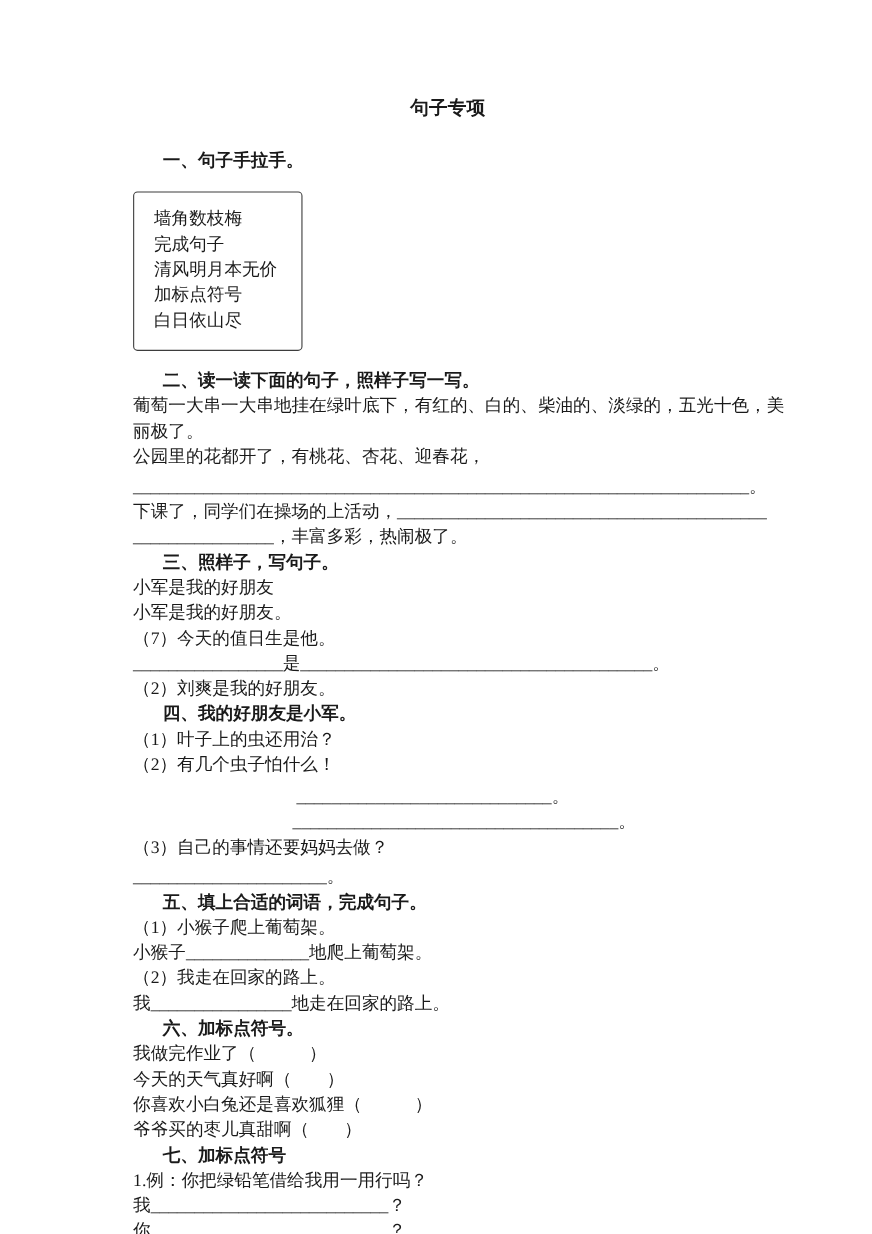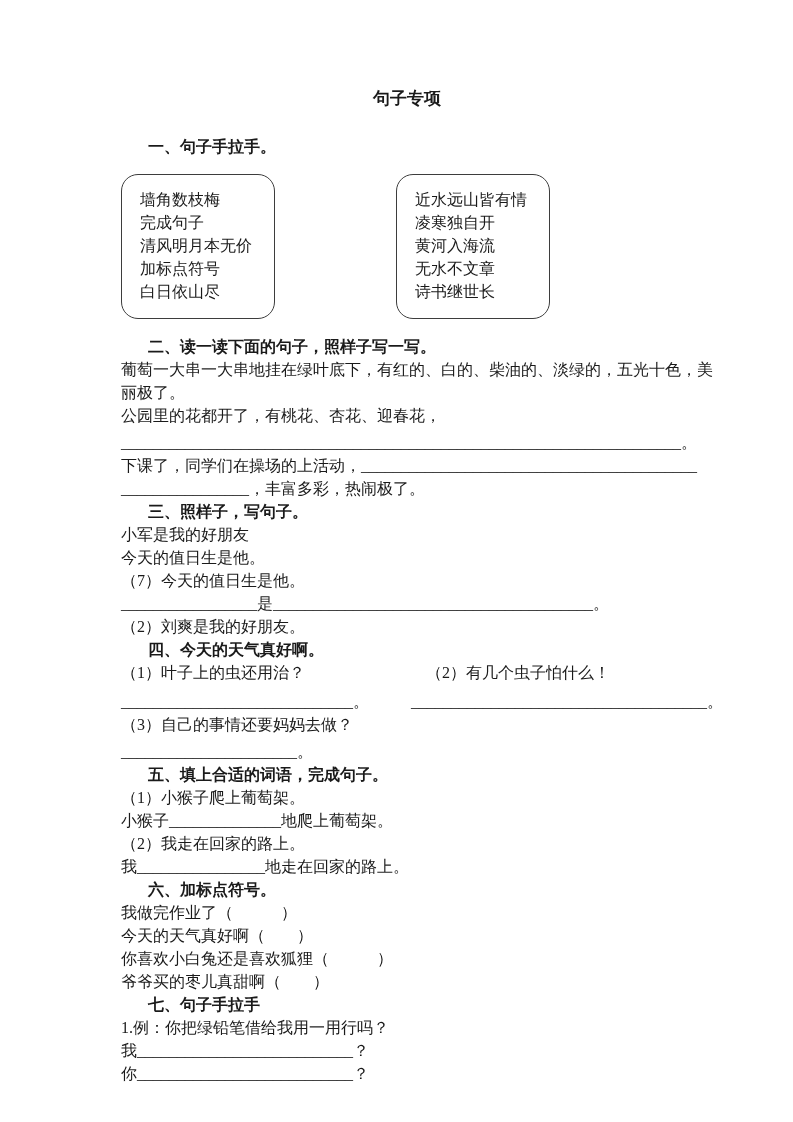--- a/index.html
+++ b/index.html
@@ -34,78 +34,71 @@
   }
   .wrap { white-space: normal; font-family: Liberation Serif, serif; }
   .heading { font-weight: bold; margin-left: 27px; }
   .boxes-row {
     display: flex;
     gap: 121px;
     margin: 16px 0 16px 0;
   }
   .poem-box {
     border: 1px solid #3d3d3d;
-    border-radius: 17px;
+    border-radius: 4px;
     padding: 13px 22px 15px 18px;
   }
   .poem-box .line { line-height: 23px; }
-  .two-col { display: flex; }
+  .two-col { display: flex; flex-direction: column; }
   .two-col .col1 { width: 305px; }
   .two-col .col2 { flex: 1; }
   .mt4 { margin-top: 4px; }
-  .mt6 { margin-top: 6px; }
+  .mt6 { margin-top: 6px; align-items: center; }
   .blank { letter-spacing: 0; }
 </style>
 </head>
 <body>
 
 <div class="page">
 
   <div class="doc-title">句子专项</div>
 
   <div>
     <div class="line heading">一、句子手拉手。</div>
     <div class="boxes-row">
       <div class="poem-box">
         <div class="line">墙角数枝梅</div>
         <div class="line">完成句子</div>
         <div class="line">清风明月本无价</div>
         <div class="line">加标点符号</div>
         <div class="line">白日依山尽</div>
       </div>
-      <div class="poem-box">
-        <div class="line">近水远山皆有情</div>
-        <div class="line">凌寒独自开</div>
-        <div class="line">黄河入海流</div>
-        <div class="line">无水不文章</div>
-        <div class="line">诗书继世长</div>
-      </div>
     </div>
   </div>
 
   <div>
     <div class="line heading">二、读一读下面的句子，照样子写一写。</div>
     <div class="line wrap">葡萄一大串一大串地挂在绿叶底下，有红的、白的、柴油的、淡绿的，五光十色，美丽极了。</div>
     <div class="line">公园里的花都开了，有桃花、杏花、迎春花，</div>
     <div class="line blank mt4">______________________________________________________________________。</div>
     <div class="line">下课了，同学们在操场的上活动，__________________________________________</div>
     <div class="line blank">________________，丰富多彩，热闹极了。</div>
   </div>
 
   <div>
     <div class="line heading">三、照样子，写句子。</div>
     <div class="line">小军是我的好朋友</div>
-    <div class="line">今天的值日生是他。</div>
+    <div class="line">小军是我的好朋友。</div>
     <div class="line">（7）今天的值日生是他。</div>
     <div class="line blank">_________________是________________________________________。</div>
     <div class="line">（2）刘爽是我的好朋友。</div>
   </div>
 
   <div>
-    <div class="line heading">四、今天的天气真好啊。</div>
+    <div class="line heading">四、我的好朋友是小军。</div>
     <div class="two-col">
       <div class="line col1">（1）叶子上的虫还用治？</div>
       <div class="line col2">（2）有几个虫子怕什么！</div>
     </div>
     <div class="two-col mt6">
       <div class="line col1 blank">_____________________________。</div>
       <div class="line col2 blank">_____________________________________。</div>
     </div>
     <div class="line">（3）自己的事情还要妈妈去做？</div>
     <div class="line blank mt4">______________________。</div>
@@ -121,19 +114,19 @@
 
   <div>
     <div class="line heading">六、加标点符号。</div>
     <div class="line">我做完作业了（　　　）</div>
     <div class="line">今天的天气真好啊（　　）</div>
     <div class="line">你喜欢小白兔还是喜欢狐狸（　　　）</div>
     <div class="line">爷爷买的枣儿真甜啊（　　）</div>
   </div>
 
   <div>
-    <div class="line heading">七、句子手拉手</div>
+    <div class="line heading">七、加标点符号</div>
     <div class="line">1.例：你把绿铅笔借给我用一用行吗？</div>
     <div class="line blank">我___________________________？</div>
     <div class="line blank">你___________________________？</div>
   </div>
 
 </div>
 
 </body></html>

